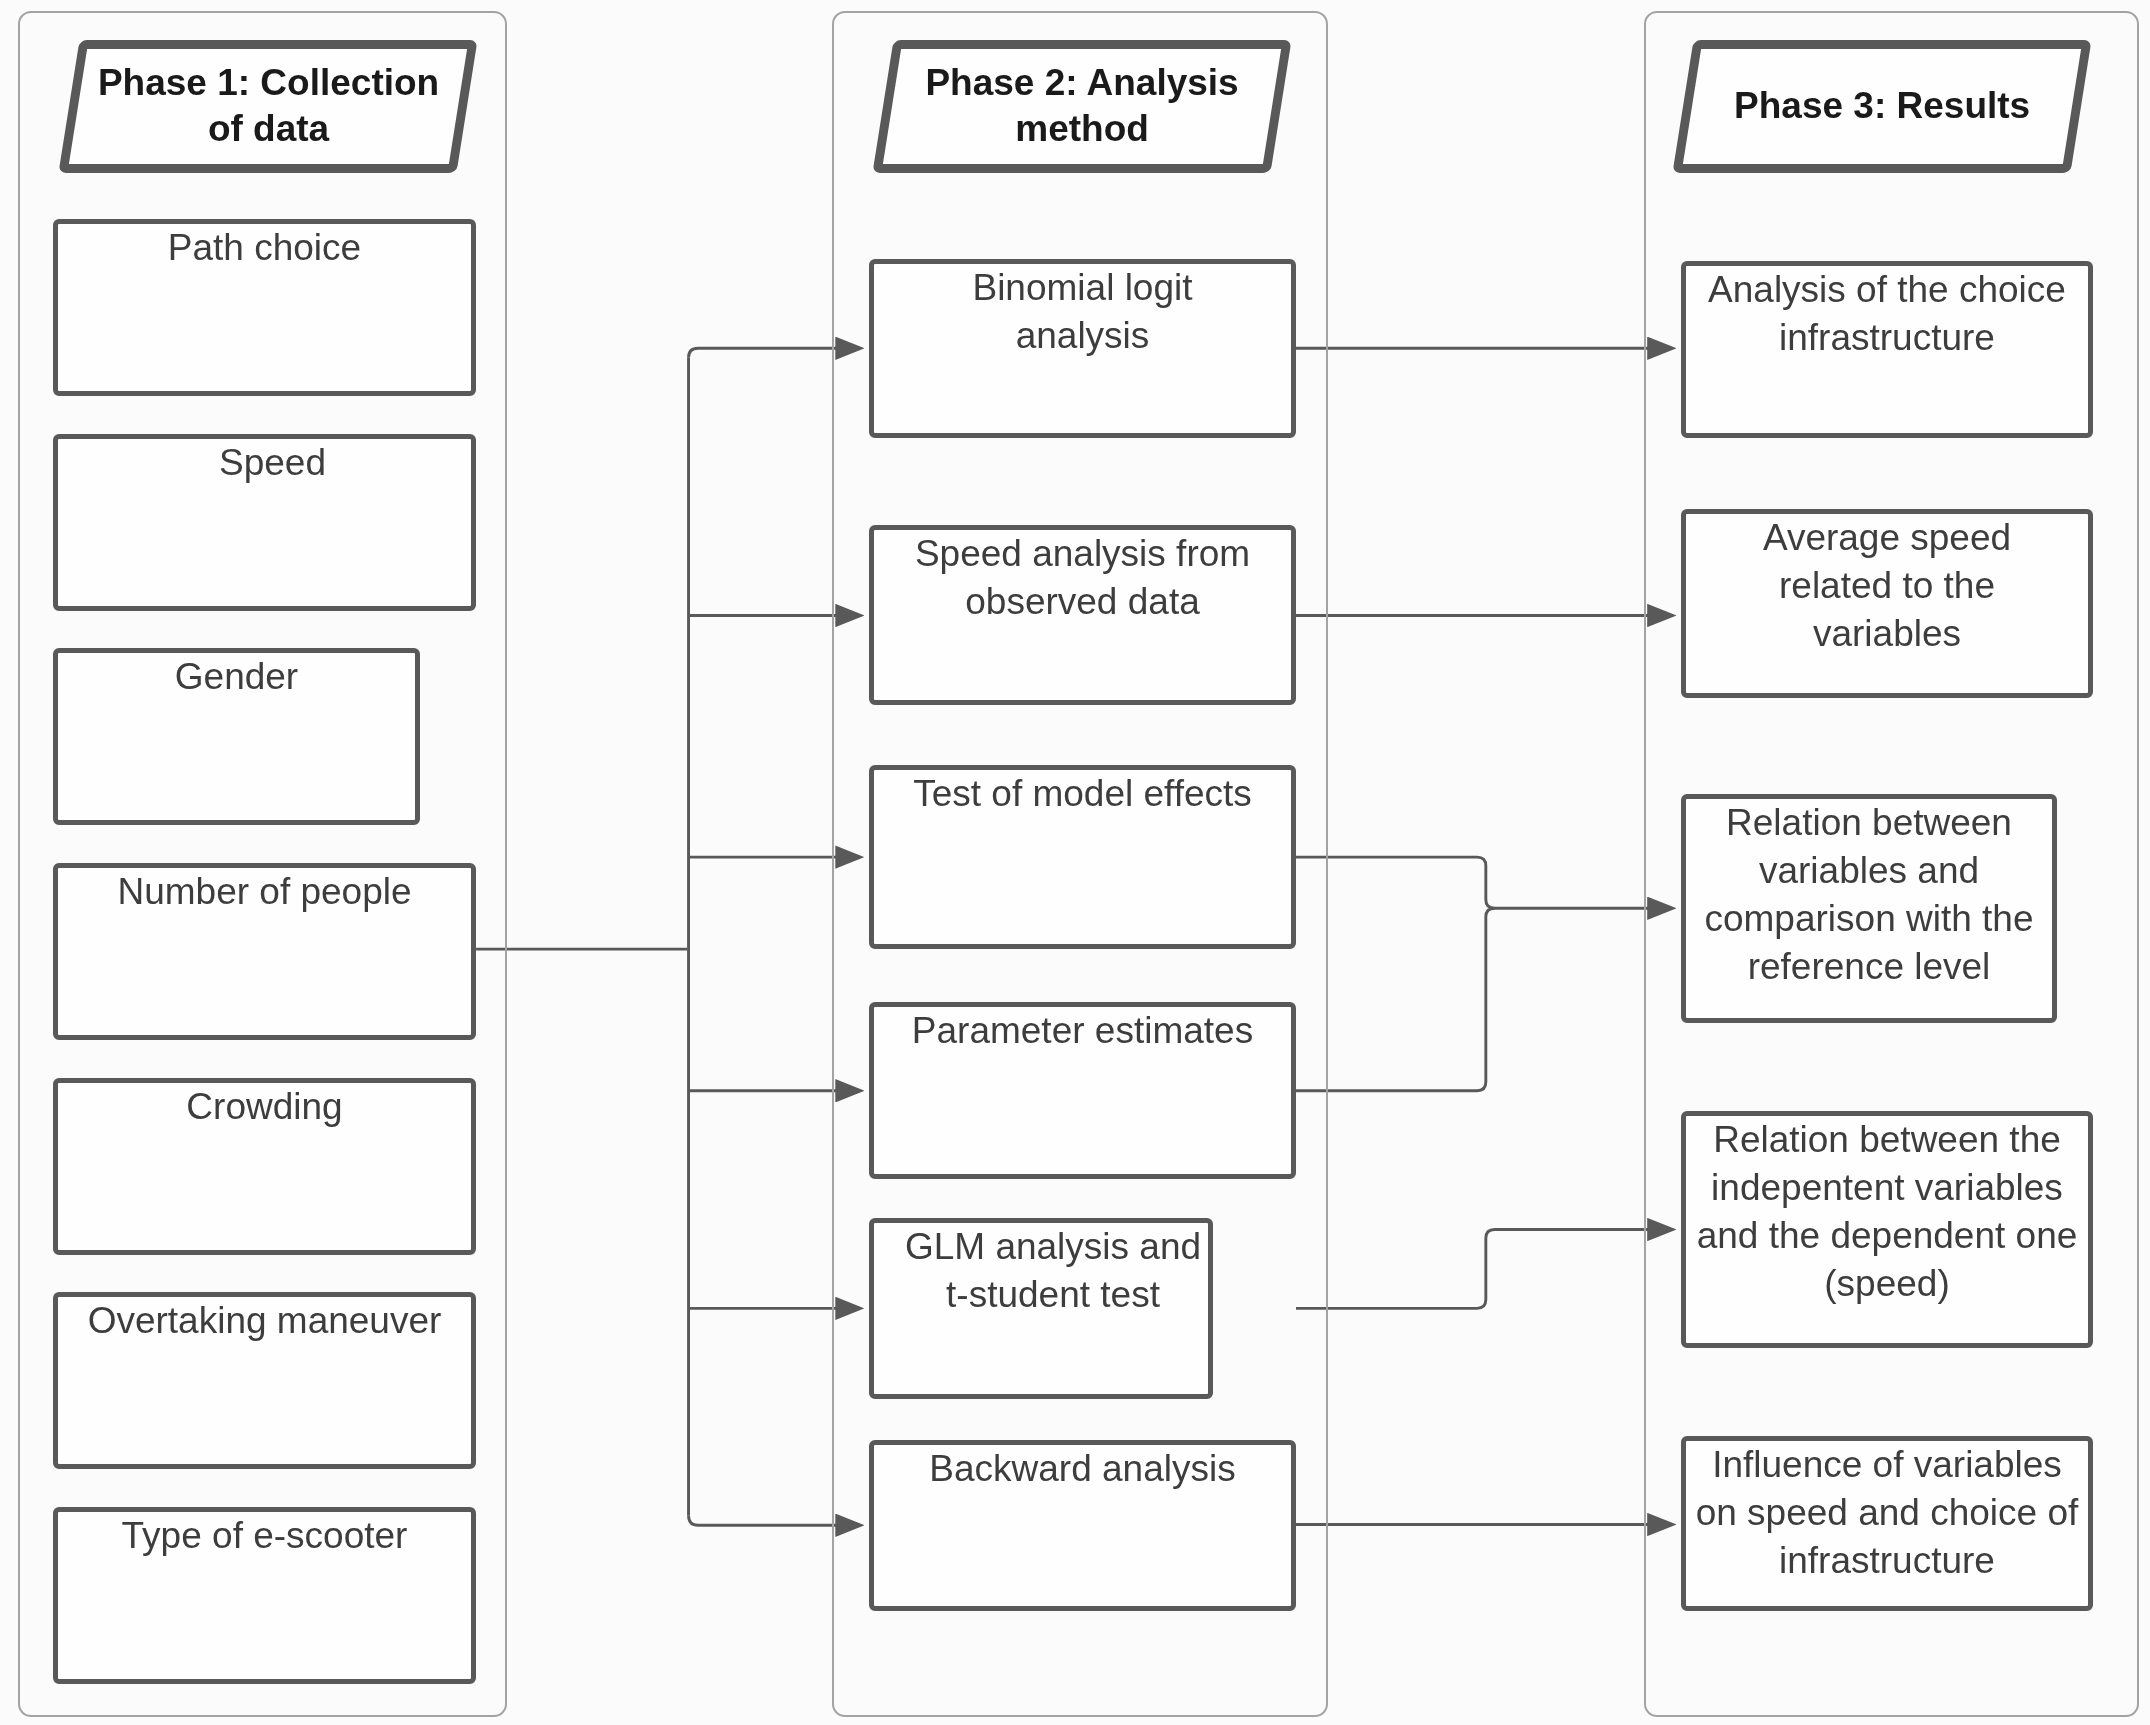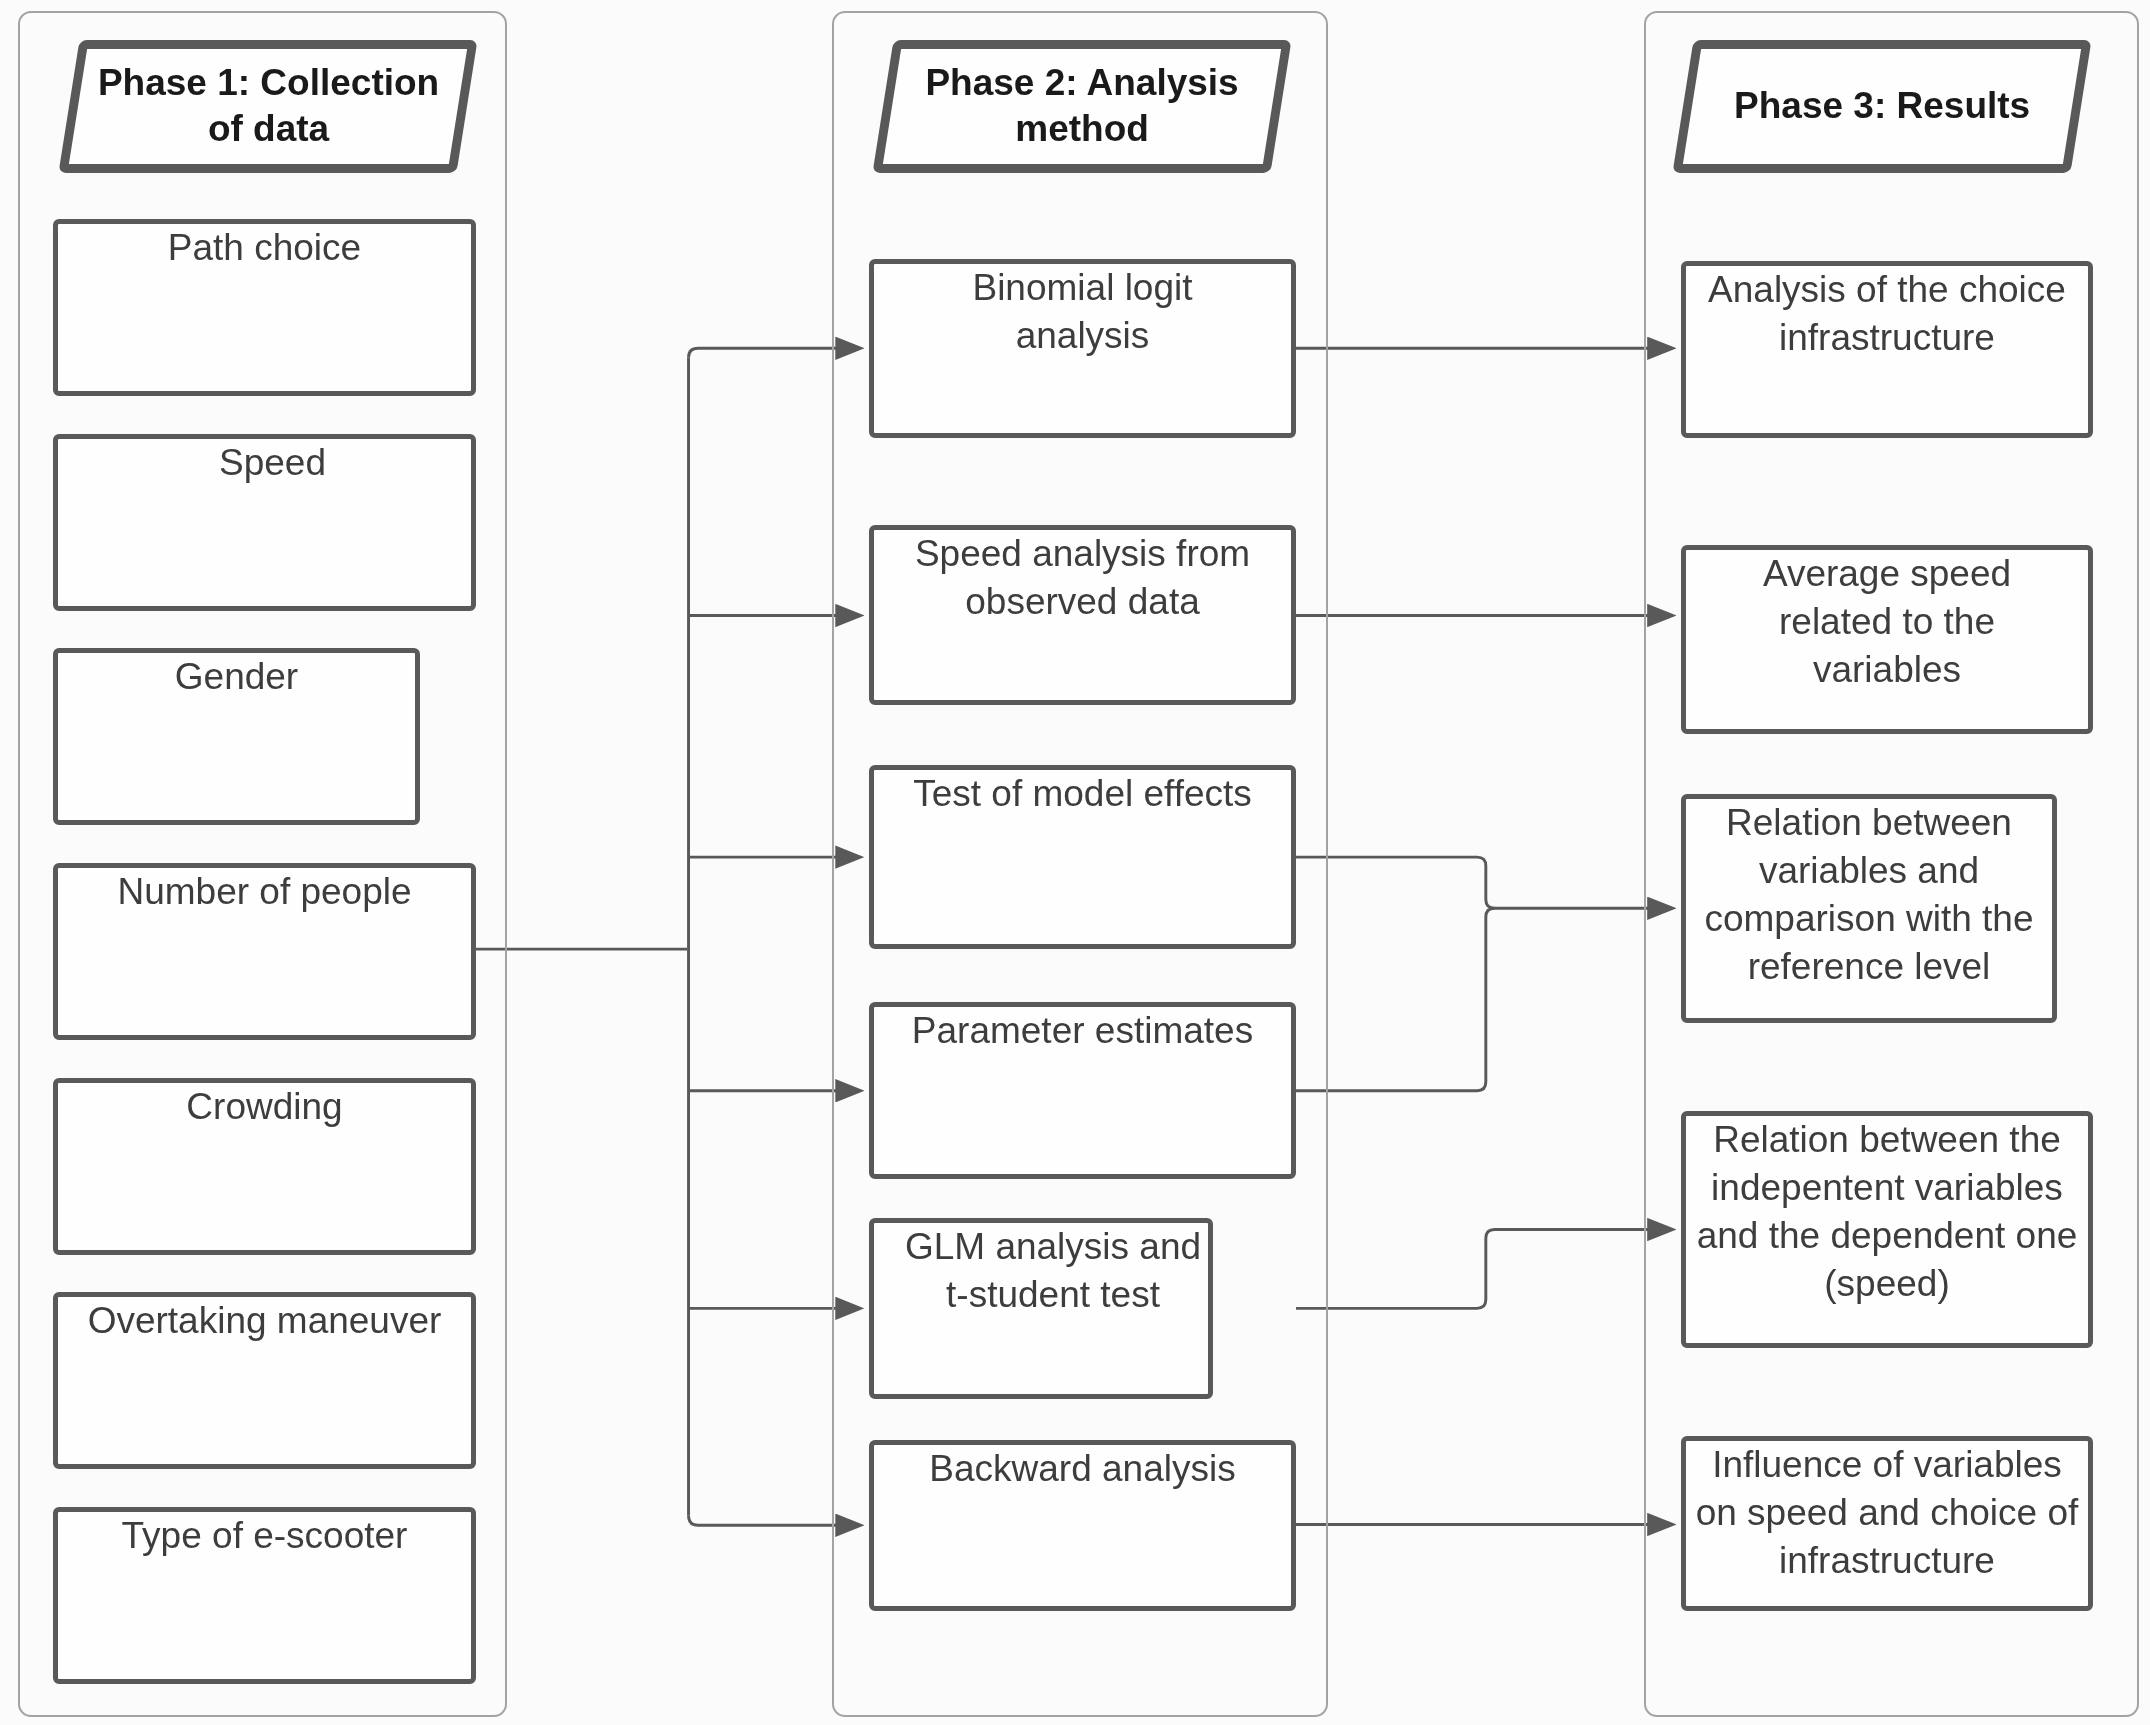--- a/index.html
+++ b/index.html
@@ -151,21 +151,21 @@
     <span class="label">Backward analysis</span>
   </div>
 
   <div class="container" style="left:1644px;top:11px;width:495px;height:1706px;"></div>
   <div class="phase-header" style="left:1683px;top:40px;width:398px;height:133px;">
     <span class="label">Phase 3: Results</span>
   </div>
   <div class="node" style="left:1681px;top:261px;width:412px;height:177px;">
     <span class="label" style="max-width:394px;">Analysis of the choice infrastructure</span>
   </div>
-  <div class="node" style="left:1681px;top:545px;width:412px;height:189px;">
+  <div class="node" style="left:1681px;top:509px;width:412px;height:189px;">
     <span class="label" style="max-width:263px;">Average speed related to the variables</span>
   </div>
   <div class="node" style="left:1681px;top:794px;width:376px;height:229px;">
     <span class="label" style="max-width:350px;">Relation between variables and comparison with the reference level</span>
   </div>
   <div class="node" style="left:1681px;top:1111px;width:412px;height:237px;">
     <span class="label" style="max-width:387px;">Relation between the indepentent variables and the dependent one (speed)</span>
   </div>
   <div class="node" style="left:1681px;top:1436px;width:412px;height:175px;">
     <span class="label" style="max-width:394px;">Influence of variables on speed and choice of infrastructure</span>

